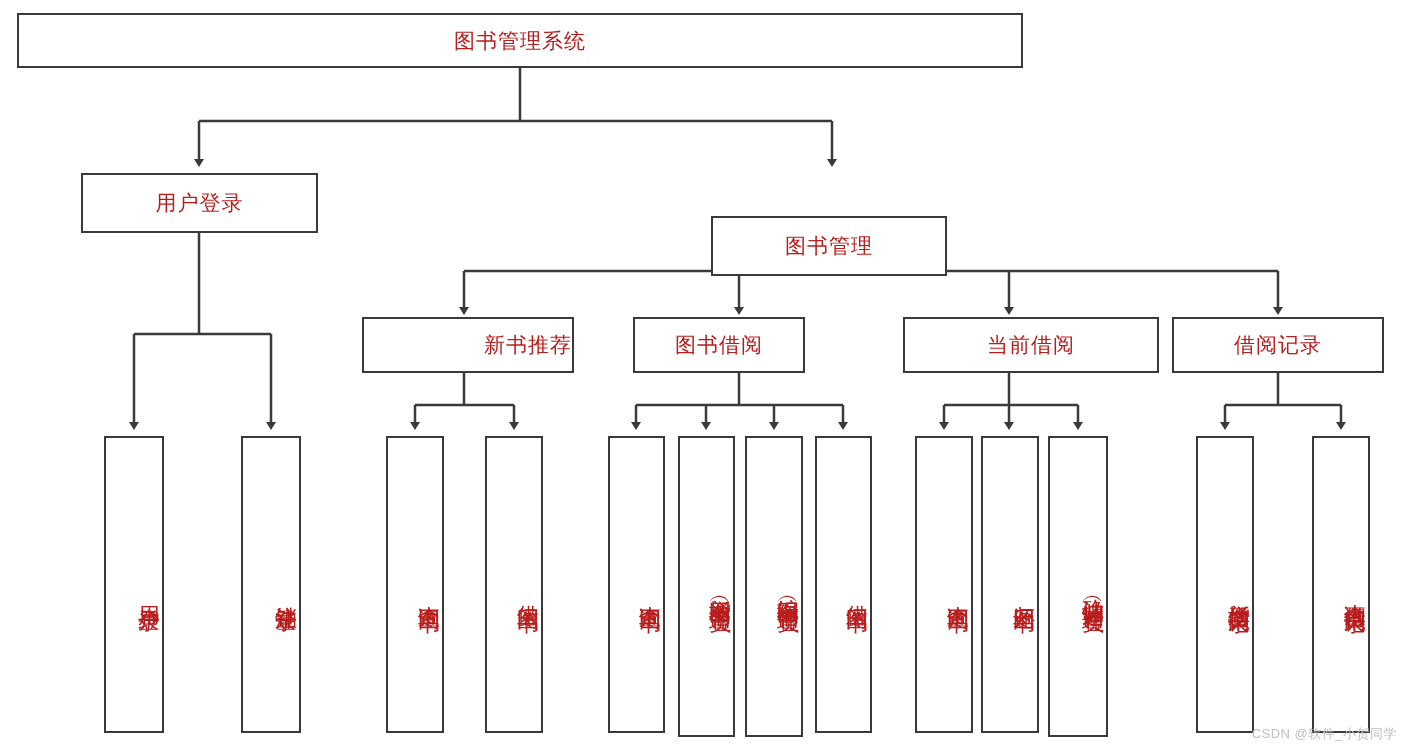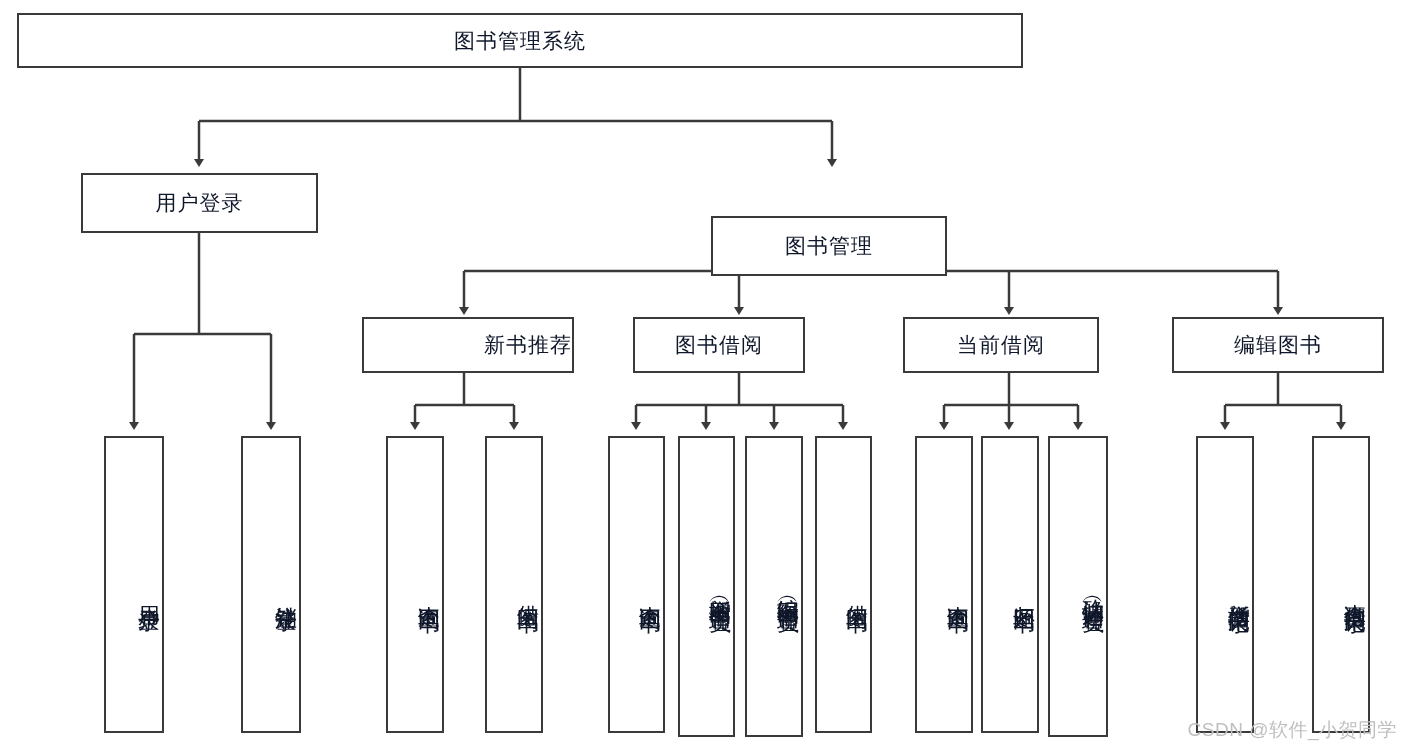--- a/index.html
+++ b/index.html
@@ -18,21 +18,21 @@
     overflow: hidden;
   }
   .node {
     position: absolute;
     box-sizing: border-box;
     border: 2.5px solid #3a3a3a;
     background: #ffffff;
     display: flex;
     align-items: center;
     justify-content: center;
-    color: #0f172a;
+    color: #b91c1c;
   }
   .node.horiz {
     font-size: 21px;
     letter-spacing: 1px;
   }
   .node.vert {
     writing-mode: vertical-rl;
     text-orientation: upright;
     font-size: 22px;
     line-height: 1.18;
@@ -54,21 +54,21 @@
     left: 0;
     top: 0;
     width: 1405px;
     height: 747px;
     pointer-events: none;
   }
   #watermark {
     position: absolute;
     right: 8px;
     bottom: 4px;
-    font-size: 19px;
+    font-size: 13px;
     color: #bfbfbf;
     letter-spacing: 0.5px;
     white-space: nowrap;
   }
 </style>
 </head>
 <body>
 
 <div id="canvas">
 
@@ -135,26 +135,26 @@
   </div>
 
   <div class="node horiz" style="left:362px; top:317px; width:212px; height:56px;justify-content:flex-end;">
     <span class="node-label">新书推荐</span>
   </div>
 
   <div class="node horiz" style="left:633px; top:317px; width:172px; height:56px;">
     <span class="node-label">图书借阅</span>
   </div>
 
-  <div class="node horiz" style="left:903px; top:317px; width:196px; height:56px;">
+  <div class="node horiz" style="left:903px; top:317px; width:256px; height:56px;">
     <span class="node-label">当前借阅</span>
   </div>
 
   <div class="node horiz" style="left:1172px; top:317px; width:212px; height:56px;">
-    <span class="node-label">编辑图书</span>
+    <span class="node-label">借阅记录</span>
   </div>
 
   <div class="node vert" style="left:104px; top:436px; width:60px; height:297px;">
     <span class="node-label">用户登录</span>
   </div>
 
   <div class="node vert" style="left:241px; top:436px; width:60px; height:297px;">
     <span class="node-label">注销登录</span>
   </div>
 

